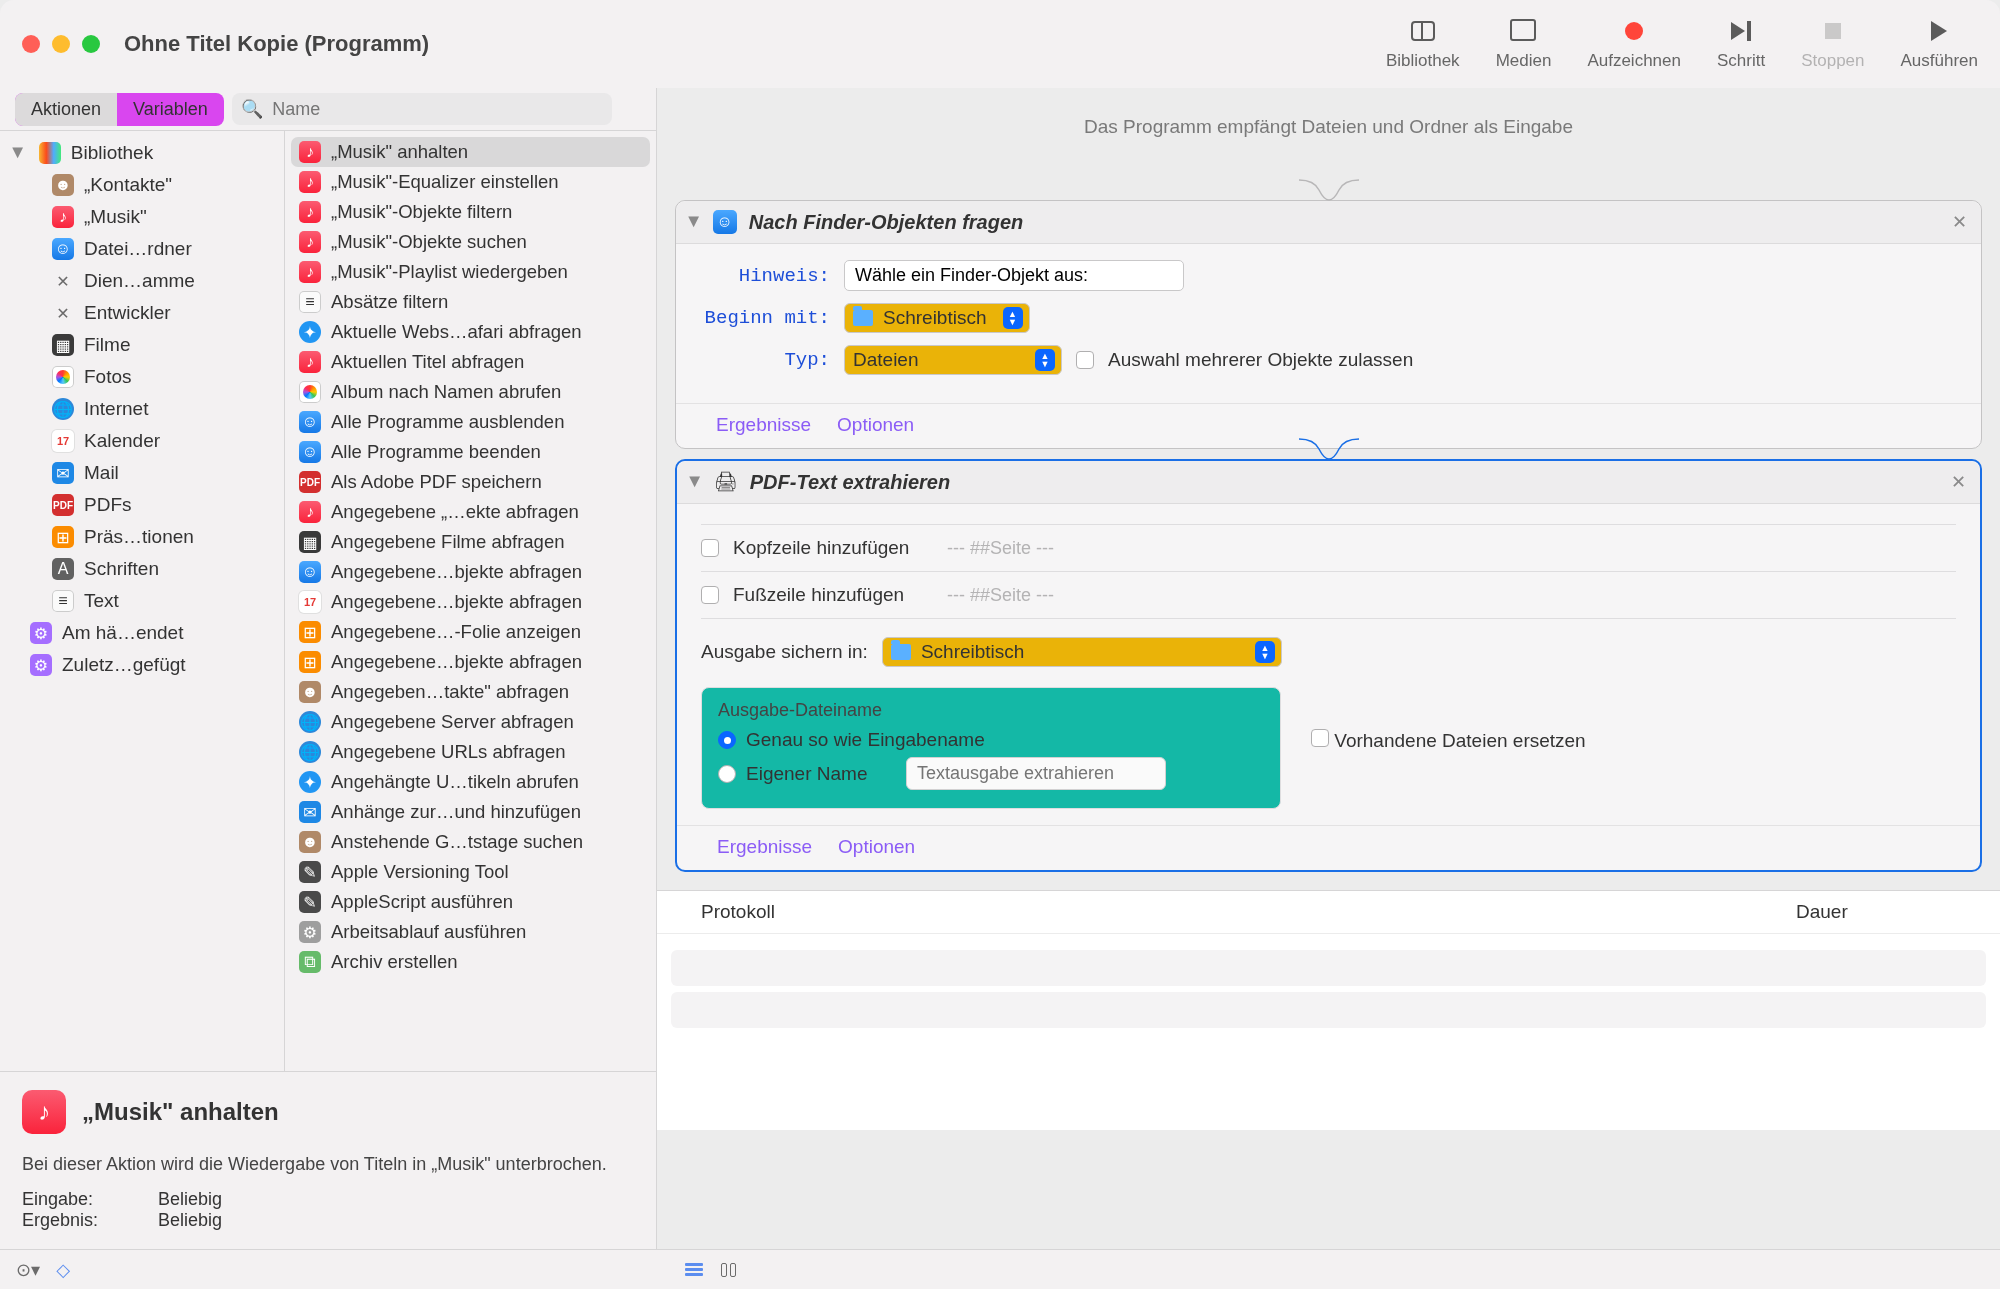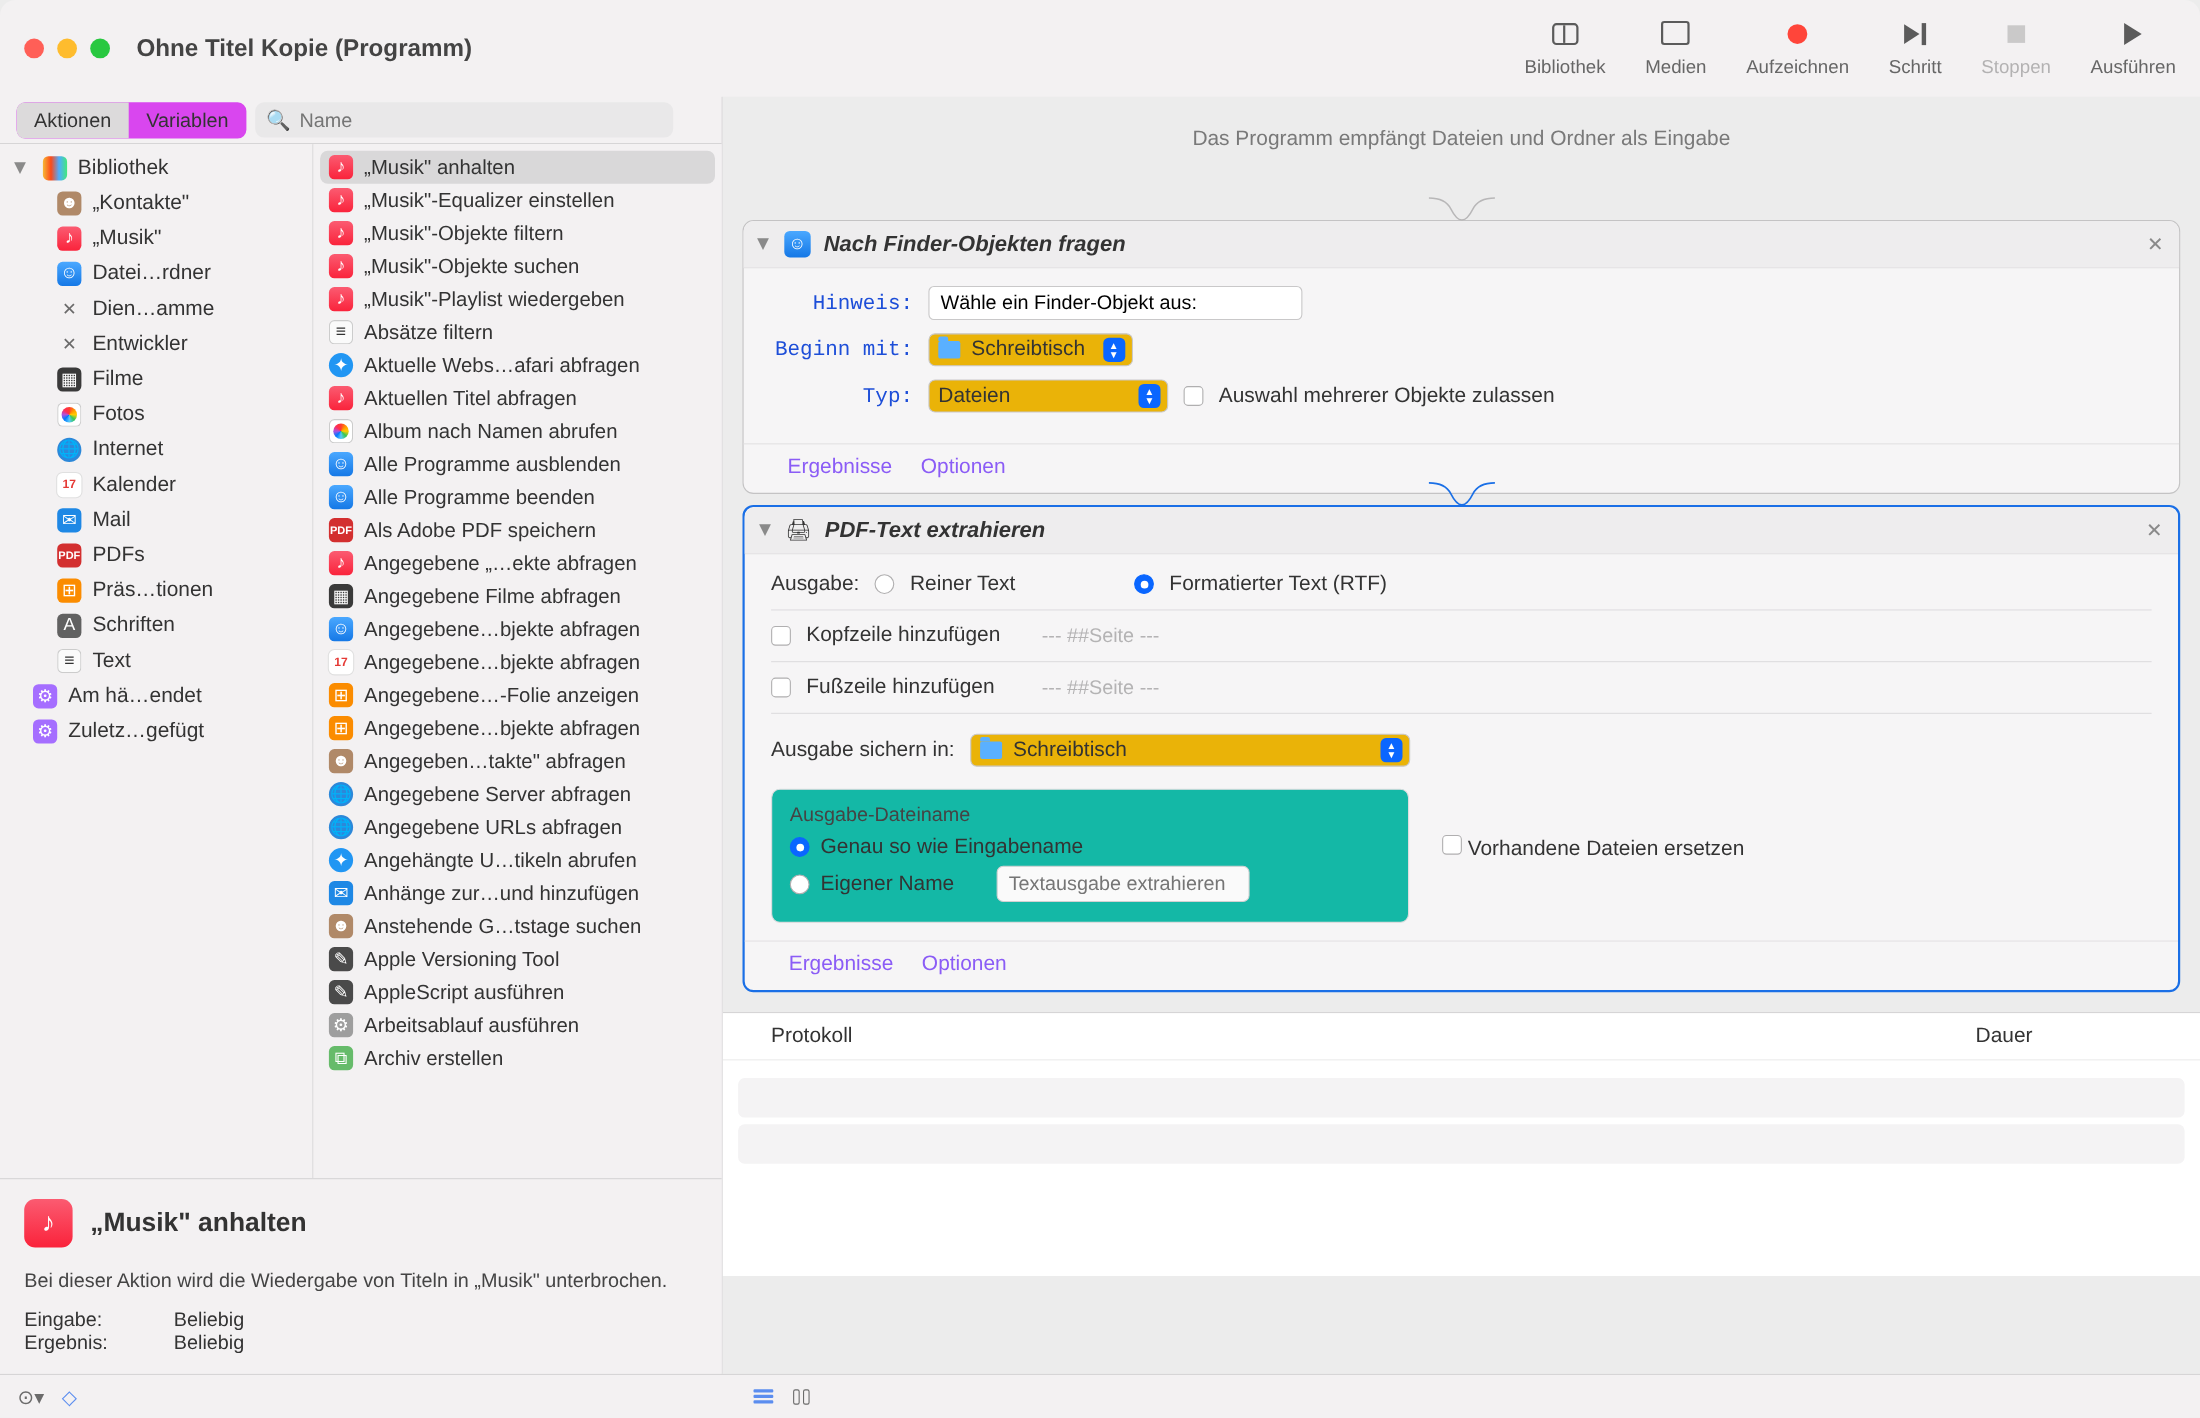--- a/index.html
+++ b/index.html
@@ -106,21 +106,21 @@
 .popup .arrs { background:#0a66ff; color:#fff; width:20px; height:22px; border-radius:5px; display:flex; flex-direction:column; align-items:center; justify-content:center; font-size:9px; line-height:8px; margin-left:6px;}
 .chk { width:18px;height:18px;border:1px solid #b0afb0;border-radius:4px;background:#fff;display:inline-block;flex-shrink:0;}
 .radio { width:18px;height:18px;border:1px solid #b0afb0;border-radius:50%;background:#fff;display:inline-flex;align-items:center;justify-content:center;flex-shrink:0;}
 .radio.on { border-color:#0a66ff; background:#0a66ff;}
 .radio.on::after{content:'';width:7px;height:7px;border-radius:50%;background:#fff;}
 .divline { border-top:1px solid #dedddf; margin:4px 0 12px;}
 .plhold { color:#b4b3b4; font-size:18px; }
 .subgroup { border:1px solid #dedddf; border-radius:8px; padding:12px 16px; margin-top:8px; background:#14b8a6;}
 .subgroup .sglabel { font-size:18px; margin-bottom:8px; color:#444;}
 .subgroup .opt { display:flex; align-items:center; gap:10px; margin:6px 0;}
-.dinput { border:1px solid #d2d1d2; border-radius:6px; padding:5px 10px; font-size:18px; background:#fafafa; color:#b0afb0; width:230px;}
+.dinput { border:1px solid #d2d1d2; border-radius:6px; padding:5px 10px; font-size:18px; background:#fafafa; color:#b0afb0; width:260px;}
 
 
 .logarea { height:240px; background:#fff; border-top:1px solid #d6d5d6; margin:18px -18px -18px; display:flex; flex-direction:column;}
 .loghead { display:flex; padding:10px 44px; border-bottom:1px solid #ececec; font-weight:500;}
 .loghead .c2 { margin-left:auto; width:160px;}
 .logrows { flex:1; padding:10px 0;}
 .logrows .lr { height:36px; margin:6px 14px; background:#f4f3f4; border-radius:6px;}
 
 
 .statusbar { height:40px; background:#f3f1f2; border-top:1px solid #d6d5d6; display:flex; align-items:center; padding:0 16px; gap:16px; font-size:18px; color:#6b6b6b;}
@@ -456,28 +456,20 @@
         </div>
 
         <div class="card selected">
           <div class="chead">
             <span class="disc">▶</span>
             <span class="cico">🖨</span>
             <h4>PDF-Text extrahieren</h4>
             <span class="close">✕</span>
           </div>
           <div class="cbody">
-            <div class="frow">
-              <span>Ausgabe:</span>
-              <span class="radio"></span>
-              <span>Reiner Text</span>
-              <span style="width:80px"></span>
-              <span class="radio on"></span>
-              <span>Formatierter Text (RTF)</span>
-            </div>
             <div class="divline"></div>
             <div class="frow">
               <span class="chk"></span>
               <span style="width:200px">Kopfzeile hinzufügen</span>
               <span class="plhold">--- ##Seite ---</span>
             </div>
             <div class="divline"></div>
             <div class="frow">
               <span class="chk"></span>
               <span style="width:200px">Fußzeile hinzufügen</span>

